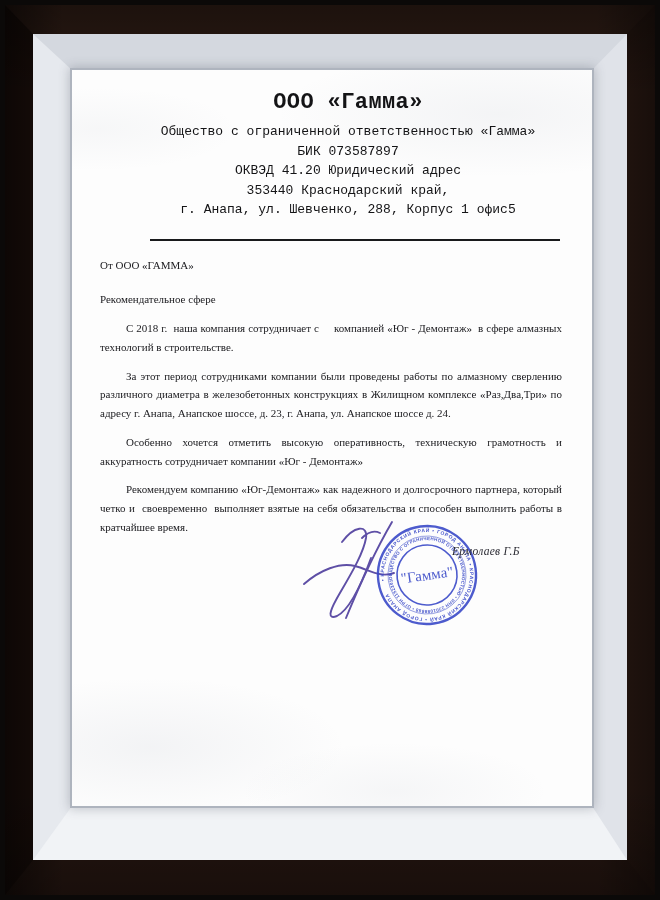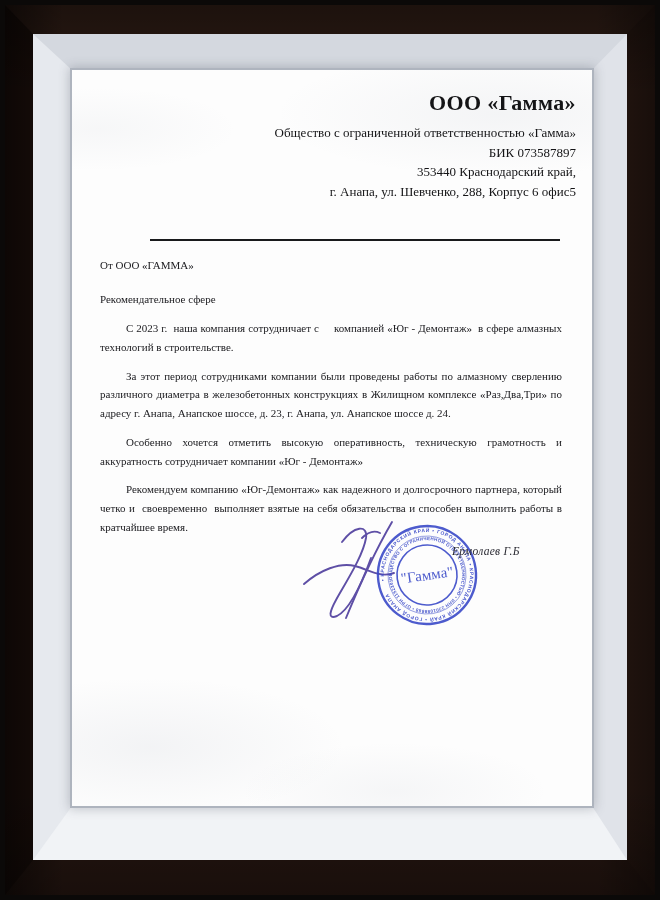--- a/index.html
+++ b/index.html
@@ -37,22 +37,22 @@
       radial-gradient(ellipse 280px 100px at 15% 92%, rgba(120,130,150,0.08), transparent 70%),
       radial-gradient(ellipse 220px 70px at 62% 98%, rgba(120,130,150,0.06), transparent 70%),
       radial-gradient(ellipse 200px 60px at 5% 8%, rgba(120,130,150,0.05), transparent 70%),
       #fdfdfd;
     box-shadow:0 0 0 2px #aeb4be, 0 0 10px 3px rgba(70,76,90,0.28);
     overflow:hidden;
     color:#1d1d20;
   }
   
   .letterhead{
-    position:absolute;top:20px;left:40px;right:16px;
-    text-align:right;color:#141416;
+    position:absolute;top:20px;left:40px;right:8px;
+    text-align:center;color:#141416;font-family:Liberation Mono, monospace;
   }
   .company-title{
     font-size:22px;font-weight:bold;letter-spacing:.4px;
     margin:0 0 7px 0;
   }
   .lh-line{font-size:13px;line-height:19.5px;}
   .header-rule{
     position:absolute;top:169px;left:78px;width:410px;height:2px;
     background:#191a1c;
   }
@@ -84,29 +84,30 @@
 <div class="frame-wood"></div>
 <div class="frame-vignette"></div>
 
 <div class="frame-mat">
   <div class="paper">
 
     <div class="letterhead">
       <div class="company-title">ООО «Гамма»</div>
       <div class="lh-line">Общество с ограниченной ответственностью «Гамма»</div>
       <div class="lh-line">БИК 073587897</div>
+      <div class="lh-line">ОКВЭД 41.20 Юридический адрес</div>
       <div class="lh-line">353440 Краснодарский край,</div>
-      <div class="lh-line">г. Анапа, ул. Шевченко, 288, Корпус 6 офис5</div>
+      <div class="lh-line">г. Анапа, ул. Шевченко, 288, Корпус 1 офис5</div>
     </div>
     <div class="header-rule"></div>
 
     <div class="letter-body">
       <p class="from-line">От ООО «ГАММА»</p>
       <p class="subject-line">Рекомендательное сфере</p>
-      <p class="para">С 2023 г.  наша компания сотрудничает с     компанией «Юг - Демонтаж»  в сфере алмазных технологий в строительстве.</p>
+      <p class="para">С 2018 г.  наша компания сотрудничает с     компанией «Юг - Демонтаж»  в сфере алмазных технологий в строительстве.</p>
       <p class="para">За этот период сотрудниками компании были проведены работы по алмазному сверлению различного диаметра в железобетонных конструкциях в Жилищном комплексе «Раз,Два,Три» по адресу г. Анапа, Анапское шоссе, д. 23, г. Анапа, ул. Анапское шоссе д. 24.</p>
       <p class="para">Особенно хочется отметить высокую оперативность, техническую грамотность и аккуратность сотрудничает компании «Юг - Демонтаж»</p>
       <p class="para">Рекомендуем компанию «Юг-Демонтаж» как надежного и долгосрочного партнера, который четко и  своевременно  выполняет взятые на себя обязательства и способен выполнить работы в кратчайшее время.</p>
     </div>
 
     <div class="signature-block">
 
       <svg class="signature-stroke" width="150" height="120" viewBox="0 0 150 120">
         <g fill="none" stroke="#51419f" stroke-width="1.9" stroke-linecap="round" opacity="0.92">
           <path d="M 92,14 C 78,38 60,76 46,110"></path>

